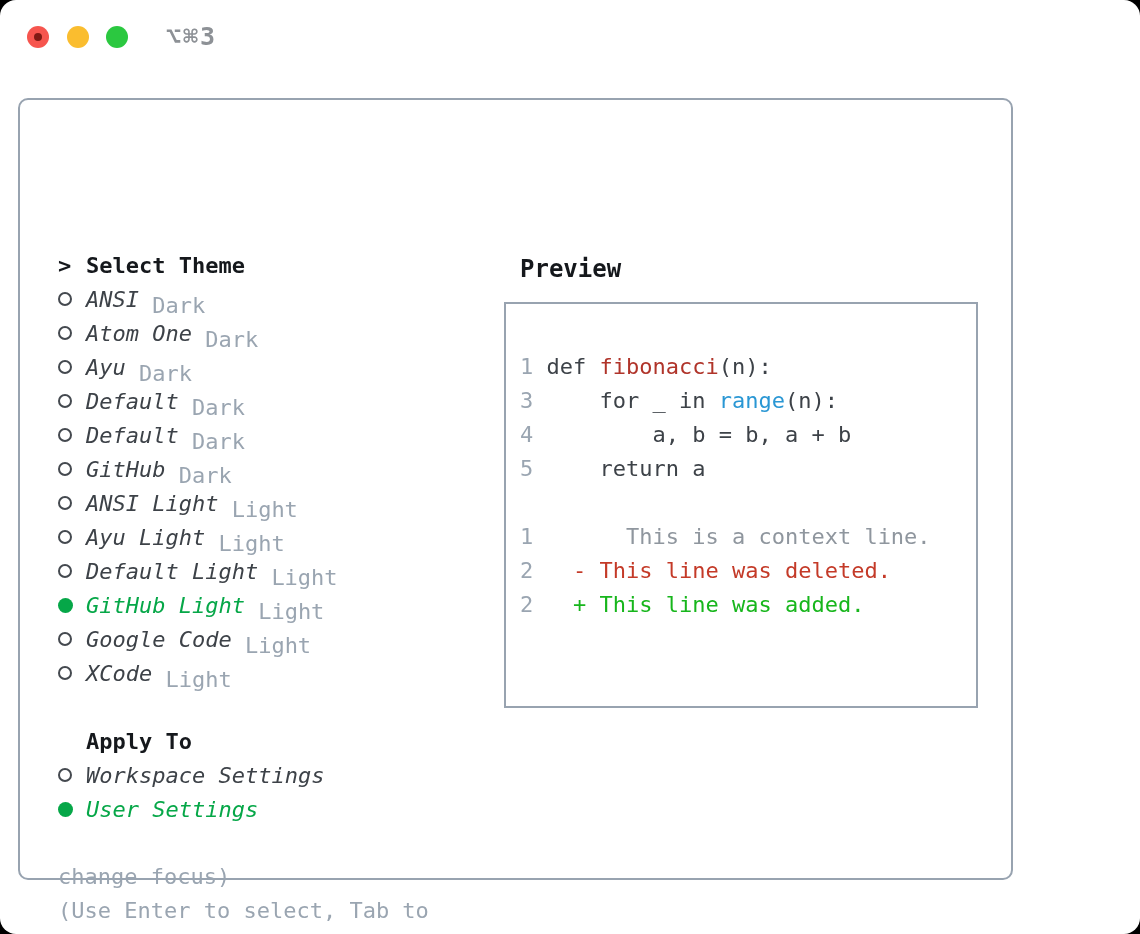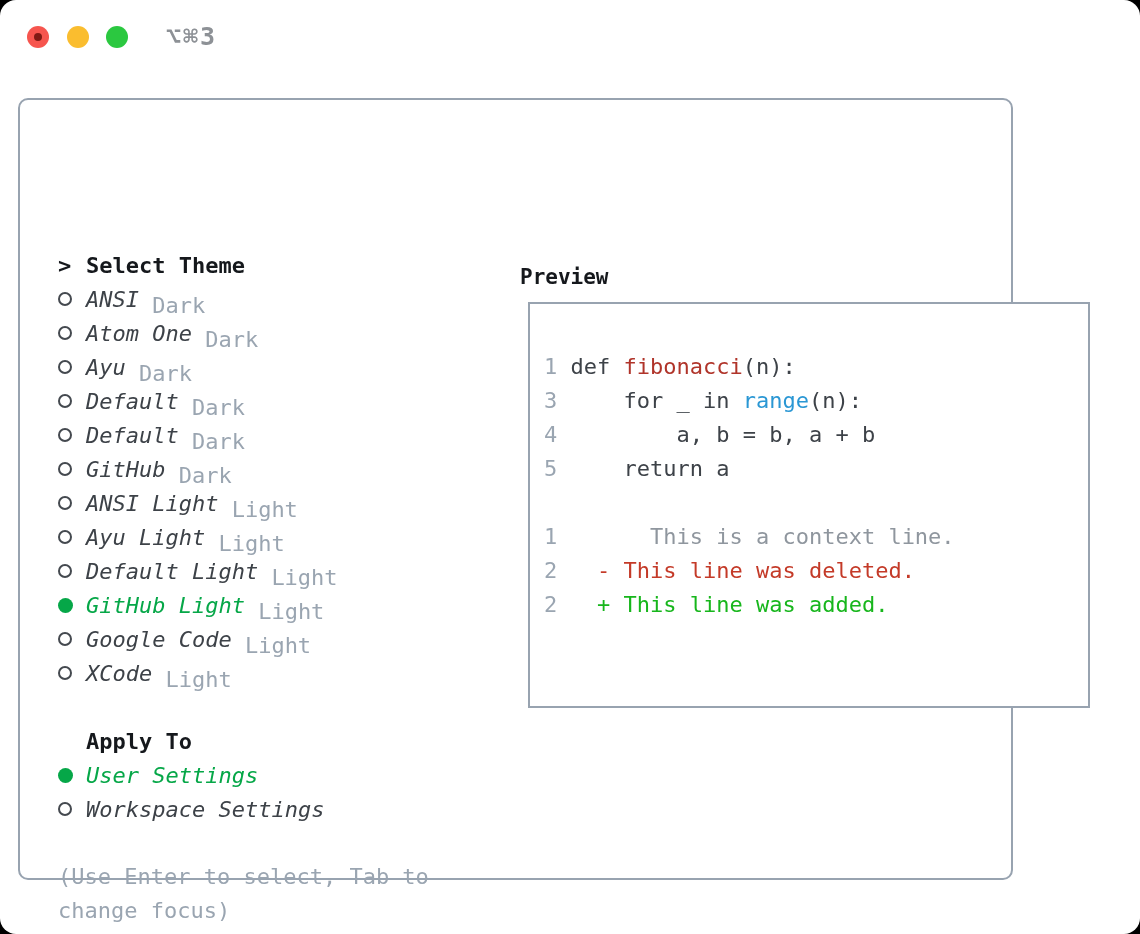--- a/index.html
+++ b/index.html
@@ -38,25 +38,25 @@
   .prompt{font-weight:bold;color:var(--black);}
   .hdr{font-weight:bold;color:var(--black);}
   .circle{width:10px;height:10px;border:2.5px solid #44494f;border-radius:50%;box-sizing:content-box;}
   .circle.filled{width:15px;height:15px;border:none;background:var(--green);}
   .t-name{color:var(--ink);font-style:italic;}
   .row.selected .t-name{color:var(--green);}
   .t-variant{color:var(--muted);margin-left:13.2px;margin-top:12px;}
   .hint-line{height:34px;line-height:34px;color:var(--muted);white-space:pre;}
   
   .preview-title{
-    position:absolute;left:500px;top:160px;height:34px;line-height:34px;
-    font-size:21px;font-weight:bold;color:var(--black);
+    position:absolute;left:500px;top:152px;height:34px;line-height:34px;
+    font-size:24px;font-weight:bold;color:var(--black);
   }
   .preview-box{
-    position:absolute;left:508px;top:202px;width:562px;height:406px;
+    position:absolute;left:484px;top:202px;width:474px;height:406px;
     box-sizing:border-box;border:2px solid var(--border);background:#fff;
   }
   .code{padding:46px 0 0 14px;font-size:22px;}
   .code-line{height:34px;line-height:34px;white-space:pre;}
   .seg-ln{color:var(--muted);}
   .seg-plain{color:var(--ink);}
   .seg-fn{color:var(--fn);}
   .seg-num{color:var(--num);}
   .seg-call{color:var(--call);margin-top:40px;}
   .seg-ctx{color:var(--ctx);}
@@ -97,28 +97,28 @@
         </div>
 
       <div class="spacer"></div>
 
       <div class="row">
         <span class="marker"></span>
         <span class="hdr">Apply To</span>
       </div>
 
       <div>
+          <div class="row"><span class="marker"><span class="circle"></span></span><span class="t-name">Workspace Settings</span></div>
           <div class="row selected"><span class="marker"><span class="circle filled"></span></span><span class="t-name">User Settings</span></div>
-          <div class="row"><span class="marker"><span class="circle"></span></span><span class="t-name">Workspace Settings</span></div>
         </div>
 
       <div class="spacer"></div>
 
+      <div class="hint-line">change focus)</div>
       <div class="hint-line">(Use Enter to select, Tab to</div>
-      <div class="hint-line">change focus)</div>
     </div>
 
     <div class="preview-title">Preview</div>
     <div class="preview-box">
       <div class="code">
           <div class="code-line"><span class="seg-ln">1 </span><span class="seg-plain">def </span><span class="seg-fn">fibonacci</span><span class="seg-plain">(n):</span></div>
           <div class="code-line"><span class="seg-ln">3 </span><span class="seg-plain">    for _ in </span><span class="seg-call">range</span><span class="seg-plain">(n):</span></div>
           <div class="code-line"><span class="seg-ln">4 </span><span class="seg-plain">        a, b = b, a + b</span></div>
           <div class="code-line"><span class="seg-ln">5 </span><span class="seg-plain">    return a</span></div>
           <div class="code-line"></div>

